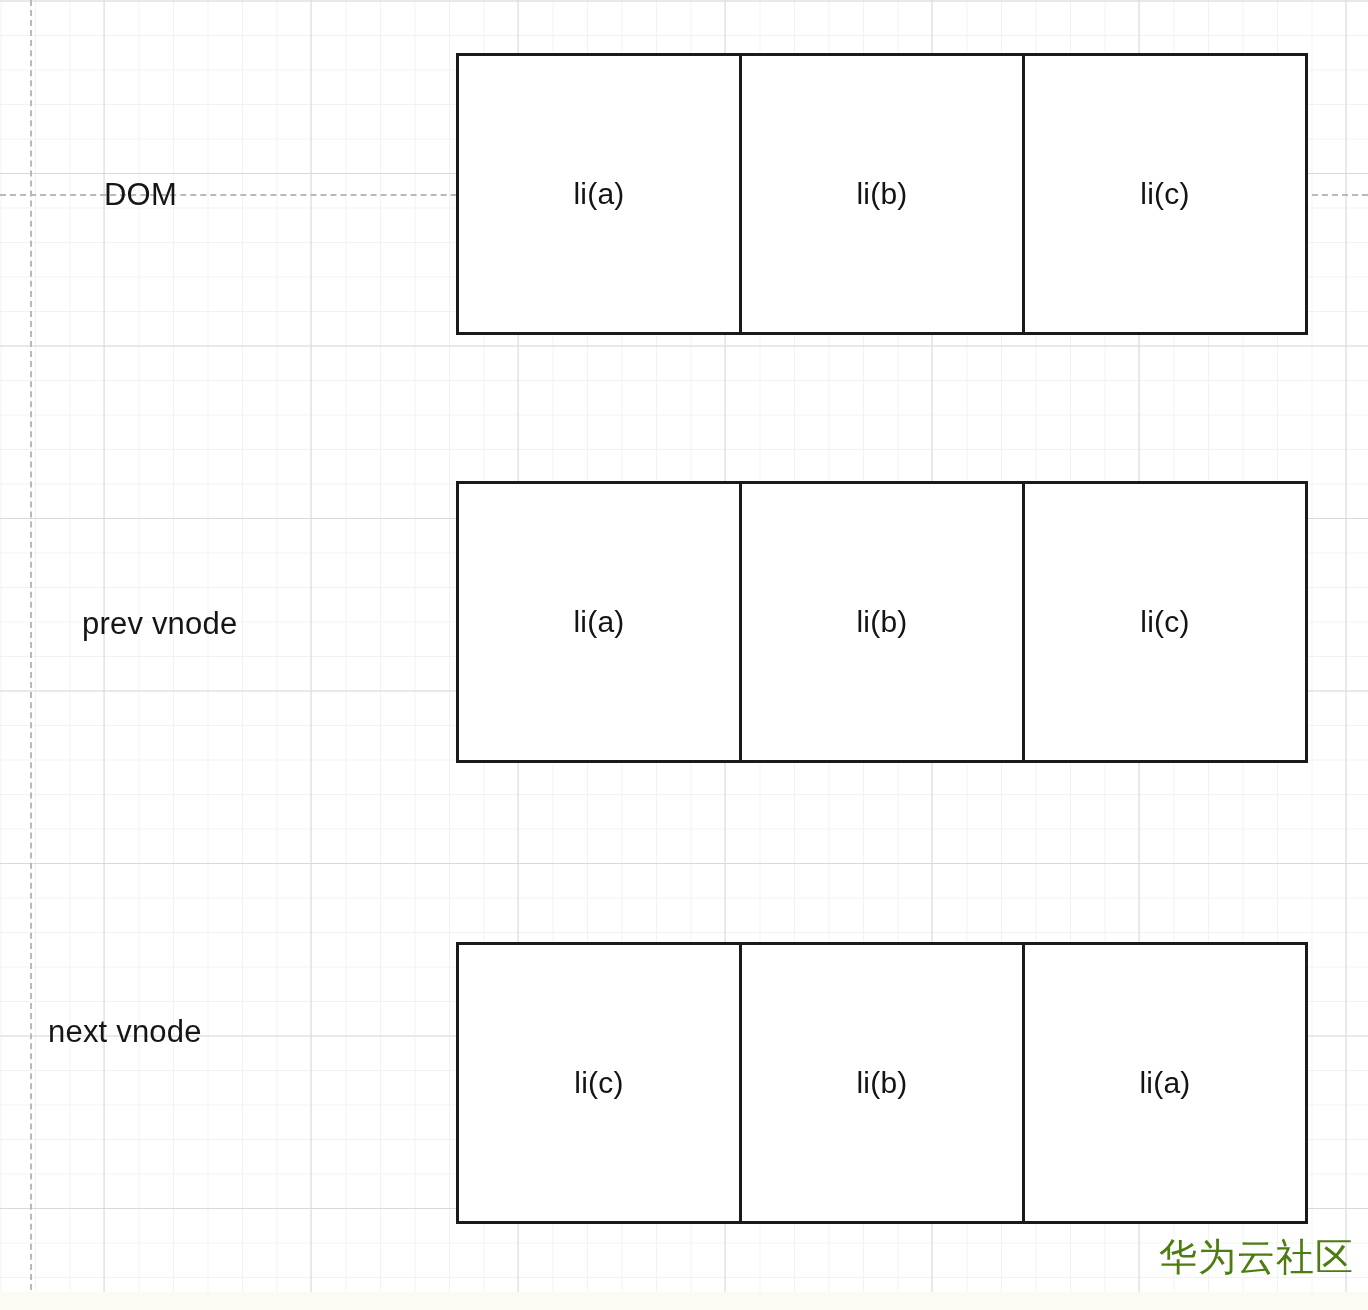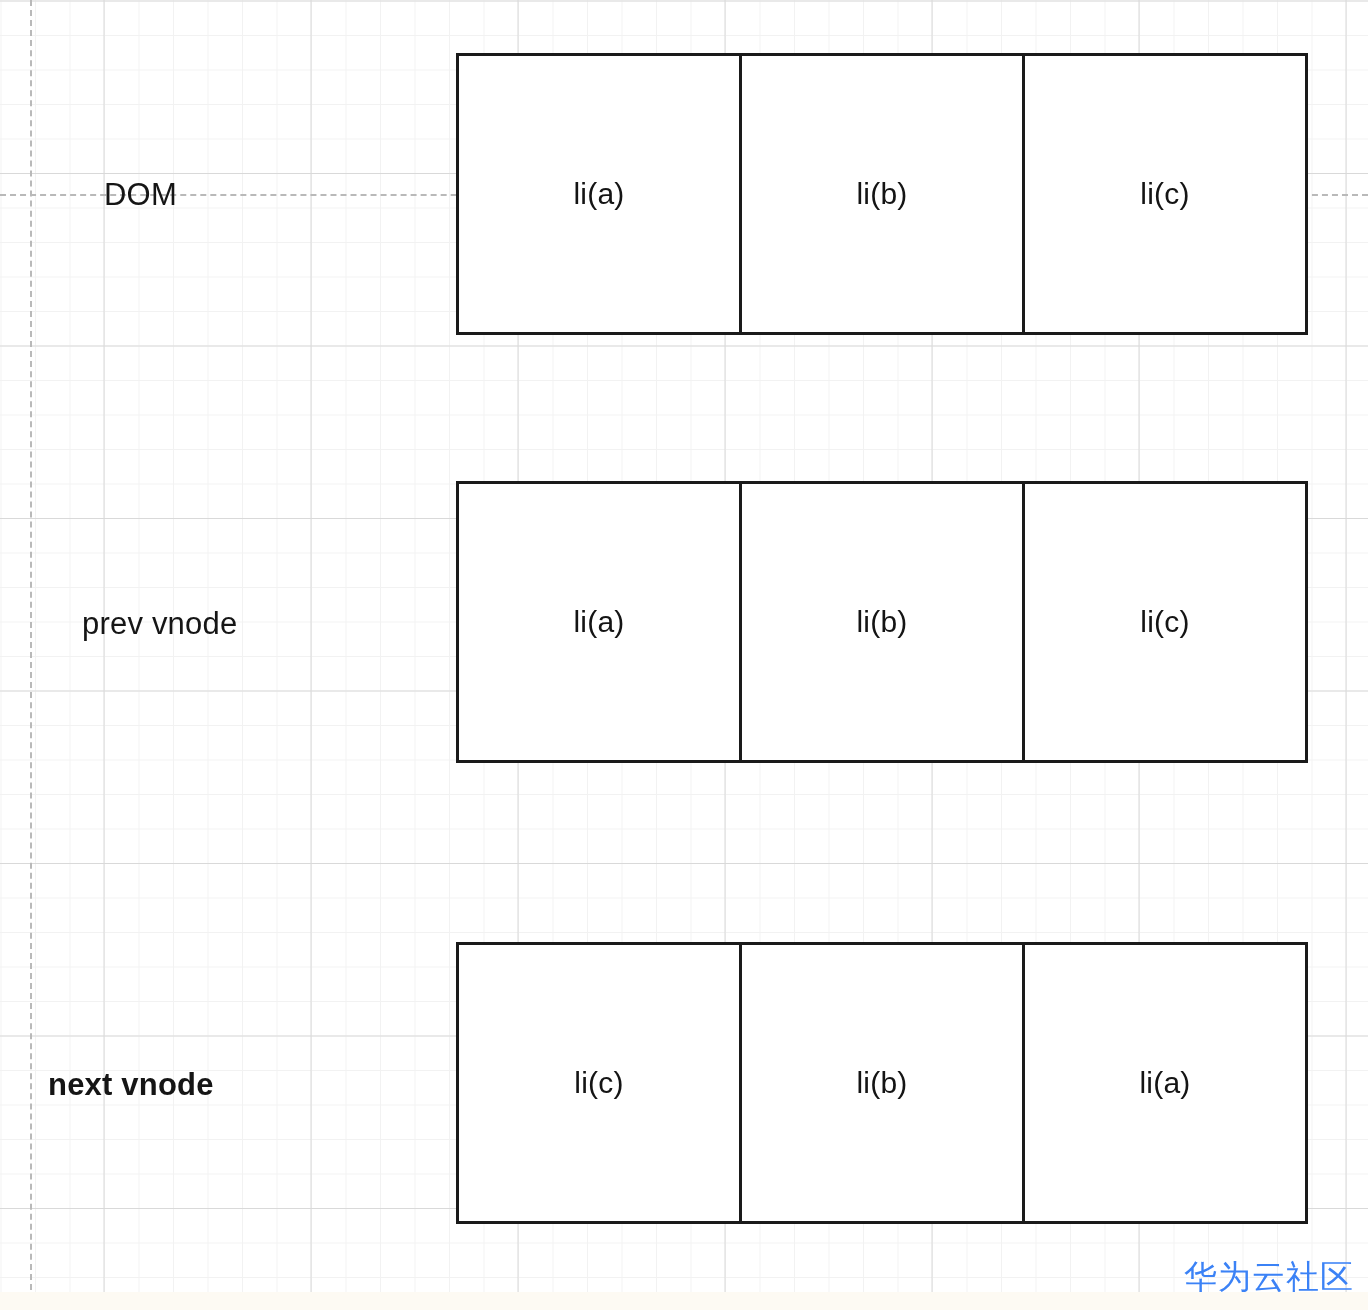--- a/index.html
+++ b/index.html
@@ -67,21 +67,21 @@
     position: absolute;
     color: #151515;
     font-size: 31px;
     line-height: 1;
     letter-spacing: 0.2px;
     white-space: nowrap;
   }
 
   .row-label.lbl-dom   { left: 104px; top: 179px; }
   .row-label.lbl-prev  { left: 48px;  top: 608px; margin-left: 34px; }
-  .row-label.lbl-next  { left: 48px;  top: 1069px; font-weight: bold; }
+  .row-label.lbl-next  { left: 48px;  top: 1016px; }
 
   
   .node-row {
     position: absolute;
     left: 456px;
     width: 852px;
     height: 282px;
     display: flex;
     box-sizing: border-box;
     border: 3px solid #1a1a1a;
@@ -111,26 +111,25 @@
     color: #141414;
     line-height: 1;
     letter-spacing: 0.2px;
   }
 
   
   .watermark {
     position: absolute;
     right: 14px;
     top: 1238px;
-    font-size: 33px;
-    color: #3b82f6;
+    font-size: 38px;
+    color: #4d7c0f;
     letter-spacing: 1px;
     line-height: 1;
     white-space: nowrap;
-    margin-top: 22px;
   }
 
   
   .bottom-strip {
     position: absolute;
     left: 0;
     top: 1292px;
     width: 1368px;
     height: 18px;
     background: #fdfaf3;

